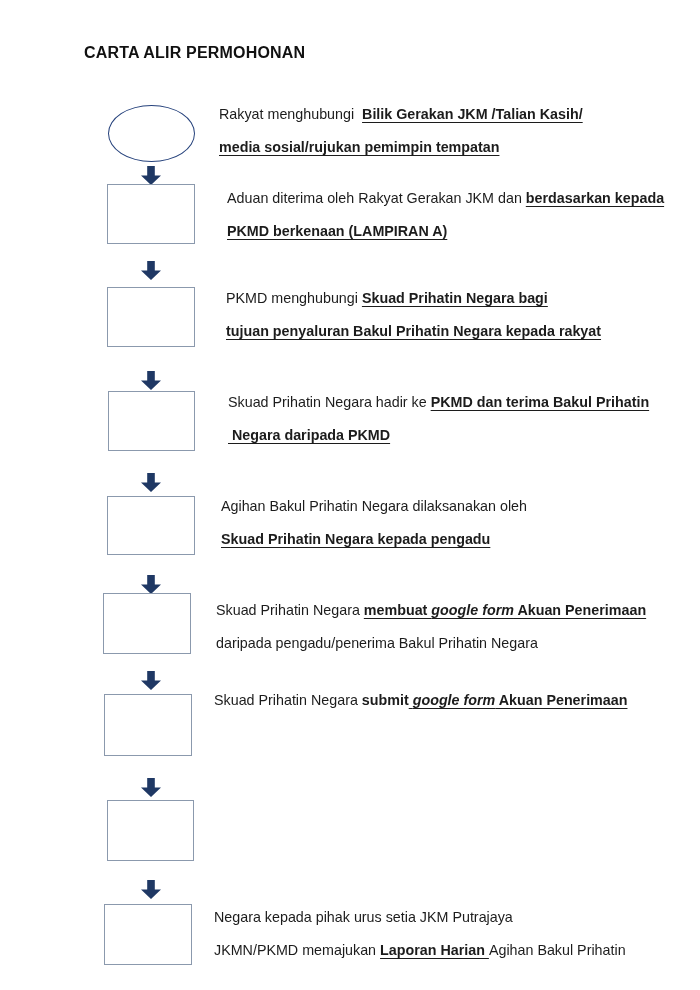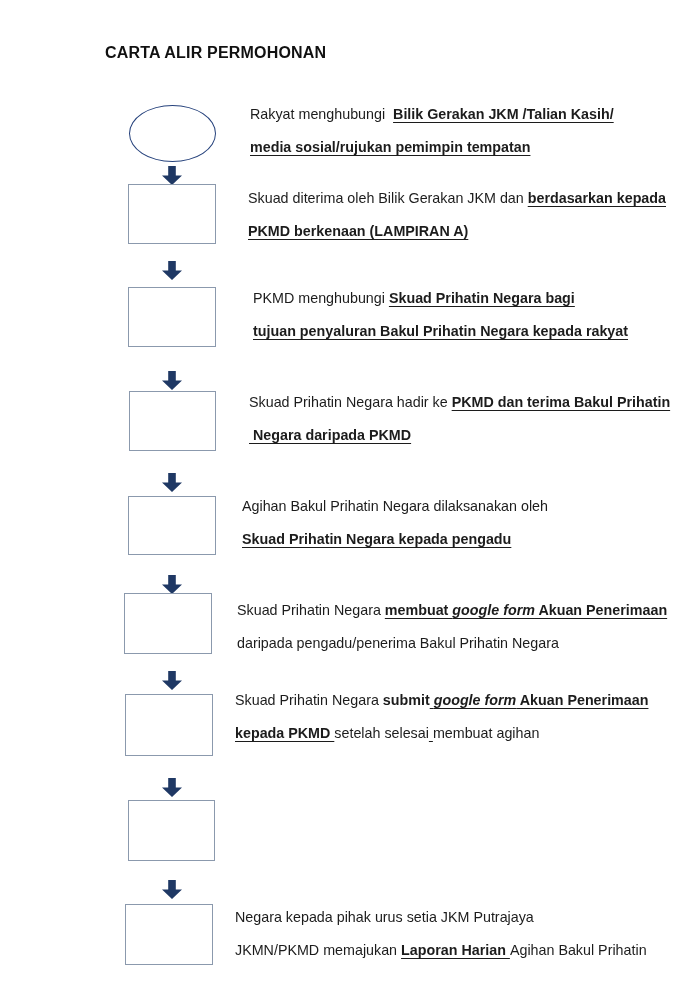--- a/index.html
+++ b/index.html
@@ -1,20 +1,20 @@
 <!DOCTYPE html>
 <html><head>
 <meta charset="utf-8">
 <style>
   html,body{margin:0;padding:0;}
   body{
     width:700px;height:990px;background:#ffffff;position:relative;overflow:hidden;
     font-family:"Liberation Sans", sans-serif;color:#1c1c1c;
   }
-  .page{position:absolute;inset:0;margin-left:21px;}
+  .page{position:absolute;inset:0;}
   .doc-title{
     position:absolute;left:84px;top:44px;margin:0;
     font-size:16px;font-weight:bold;letter-spacing:.2px;color:#111;
   }
   .shape{position:absolute;background:#ffffff;box-sizing:border-box;}
   .shape.ellipse{border-radius:50%;}
   .arrow{position:absolute;width:20px;height:19px;}
   .steptext{position:absolute;font-size:14.3px;line-height:33px;}
   .line{white-space:pre-wrap;height:33px;}
   .seg{text-underline-offset:3px;text-decoration-thickness:1.4px;}
@@ -26,41 +26,41 @@
 <body>
 
 <div class="page">
   <h1 class="doc-title">CARTA ALIR PERMOHONAN</h1>
   <div id="flow">
       <div>
         <div class="shape ellipse" style="left: 108px; top: 105px; width: 87px; height: 57px; border: 1.6px solid rgb(38, 66, 124);"></div>
         <svg class="arrow" viewBox="0 0 20 19" style="left: 141px; top: 166px;">
           <path d="M6.2 0 H13.8 V9.5 H20 L10 19 L0 9.5 H6.2 Z" fill="#1f3864"></path>
         </svg>
-        <div class="steptext" style="left: 229px; top: 98px;">
+        <div class="steptext" style="left: 219px; top: 98px;">
           <div class="line"><span class="seg">Rakyat menghubungi  </span><span class="seg b u">Bilik Gerakan JKM /Talian Kasih/</span></div>
           <div class="line"><span class="seg b u">media sosial/rujukan pemimpin tempatan</span></div>
         </div>
       </div>
       <div>
         <div class="shape rect" style="left: 107px; top: 184px; width: 88px; height: 60px; border: 1.8px solid rgb(139, 153, 173);"></div>
         <svg class="arrow" viewBox="0 0 20 19" style="left: 141px; top: 261px;">
           <path d="M6.2 0 H13.8 V9.5 H20 L10 19 L0 9.5 H6.2 Z" fill="#1f3864"></path>
         </svg>
         <div class="steptext" style="left: 227px; top: 182px;">
-          <div class="line"><span class="seg">Skuad diterima oleh Bilik Gerakan JKM dan </span><span class="seg b u">berdasarkan kepada</span></div>
+          <div class="line"><span class="seg">Aduan diterima oleh Rakyat Gerakan JKM dan </span><span class="seg b u">berdasarkan kepada</span></div>
           <div class="line"><span class="seg b u">PKMD berkenaan (LAMPIRAN A)</span></div>
         </div>
       </div>
       <div>
         <div class="shape rect" style="left: 107px; top: 287px; width: 88px; height: 60px; border: 1.8px solid rgb(139, 153, 173);"></div>
         <svg class="arrow" viewBox="0 0 20 19" style="left: 141px; top: 371px;">
           <path d="M6.2 0 H13.8 V9.5 H20 L10 19 L0 9.5 H6.2 Z" fill="#1f3864"></path>
         </svg>
-        <div class="steptext" style="left: 232px; top: 282px;">
+        <div class="steptext" style="left: 226px; top: 282px;">
           <div class="line"><span class="seg">PKMD menghubungi </span><span class="seg b u">Skuad Prihatin Negara bagi</span></div>
           <div class="line"><span class="seg b u">tujuan penyaluran Bakul Prihatin Negara kepada rakyat</span></div>
         </div>
       </div>
       <div>
         <div class="shape rect" style="left: 108px; top: 391px; width: 87px; height: 60px; border: 1.8px solid rgb(139, 153, 173);"></div>
         <svg class="arrow" viewBox="0 0 20 19" style="left: 141px; top: 473px;">
           <path d="M6.2 0 H13.8 V9.5 H20 L10 19 L0 9.5 H6.2 Z" fill="#1f3864"></path>
         </svg>
         <div class="steptext" style="left: 228px; top: 386px;">
@@ -88,21 +88,20 @@
           <div class="line"><span class="seg">daripada pengadu/penerima Bakul Prihatin Negara</span></div>
         </div>
       </div>
       <div>
         <div class="shape rect" style="left: 104px; top: 694px; width: 88px; height: 62px; border: 1.8px solid rgb(139, 153, 173);"></div>
         <svg class="arrow" viewBox="0 0 20 19" style="left: 141px; top: 778px;">
           <path d="M6.2 0 H13.8 V9.5 H20 L10 19 L0 9.5 H6.2 Z" fill="#1f3864"></path>
         </svg>
         <div class="steptext" style="left: 214px; top: 684px;">
           <div class="line"><span class="seg">Skuad Prihatin Negara </span><span class="seg b">submit</span><span class="seg b u"> </span><span class="seg b i u">google form</span><span class="seg b u"> Akuan Penerimaan</span></div>
-          <div class="line"><span class="seg b u">kepada PKMD </span><span class="seg">setelah selesai</span><span class="seg u"> </span><span class="seg">membuat agihan</span></div>
         </div>
       </div>
       <div>
         <div class="shape rect" style="left: 107px; top: 800px; width: 87px; height: 61px; border: 1.8px solid rgb(139, 153, 173);"></div>
         <svg class="arrow" viewBox="0 0 20 19" style="left: 141px; top: 880px;">
           <path d="M6.2 0 H13.8 V9.5 H20 L10 19 L0 9.5 H6.2 Z" fill="#1f3864"></path>
         </svg>
         <div class="steptext" style="left: 214px; top: 798px;">
         </div>
       </div>

